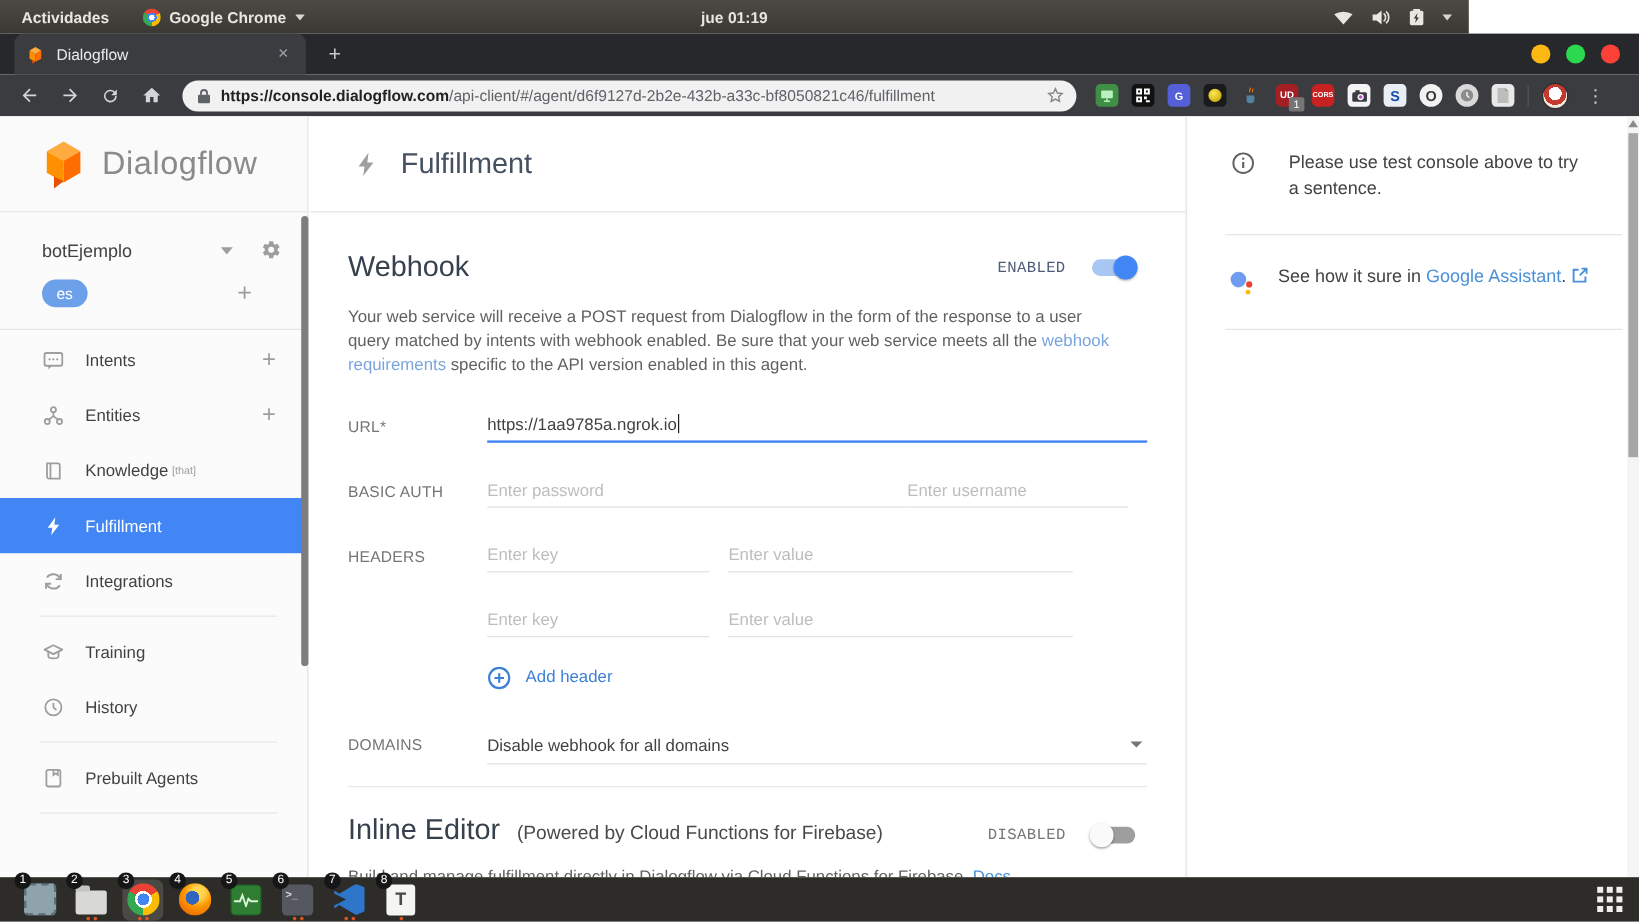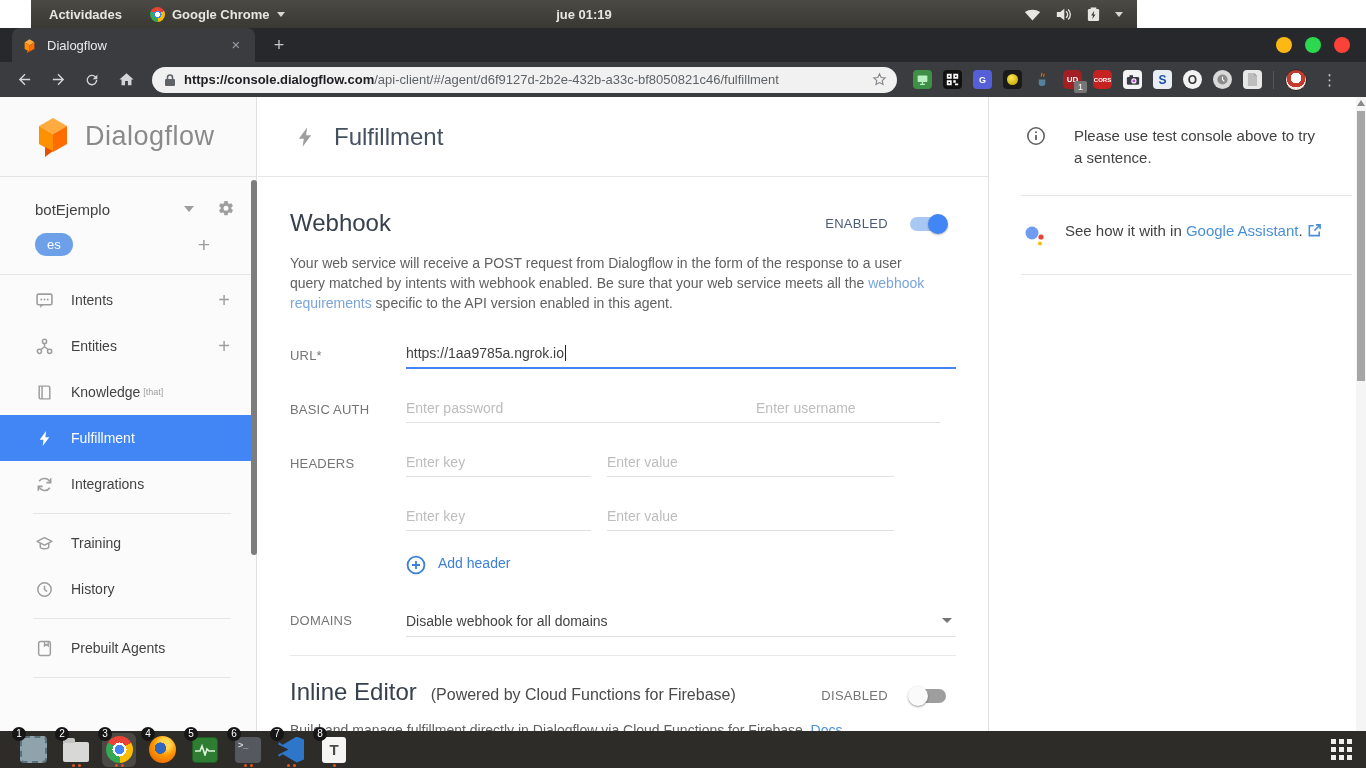--- a/index.html
+++ b/index.html
@@ -1,21 +1,21 @@
 <!DOCTYPE html>
 <html><head>
 <meta charset="utf-8">
 <style>
   * { margin:0; padding:0; box-sizing:border-box; }
   html,body { width:1366px; height:768px; overflow:hidden; font-family:"Liberation Sans", sans-serif; background:#fff; }
 
   
-  .topbar { position:absolute; left:0; top:0; width:1106px; height:28px;
+  .topbar { position:absolute; left:0; top:0; width:1224px; height:28px;
     background:linear-gradient(#4b4a45,#393833); color:#e8e6e0; display:flex; align-items:center;
-    font-size:13px; font-weight:bold;margin-left:31px; }
+    font-size:13px; font-weight:bold; }
   .tb-activities { padding:0 18px; height:100%; display:flex; align-items:center; cursor:default; }
   .tb-appmenu { display:flex; align-items:center; gap:7px; padding:0 10px; }
   .chrome-ball { width:15px; height:15px; border-radius:50%;
     background:radial-gradient(circle at 50% 50%, #fff 0 22%, #4285f4 22% 38%, transparent 38%),
       conic-gradient(from -60deg, #ea4335 0 120deg, #fbbc05 120deg 240deg, #34a853 240deg 360deg); }
   .caret-down { width:0; height:0; border-left:4px solid transparent; border-right:4px solid transparent; border-top:5px solid #d8d6d0; display:inline-block; }
   .tb-clock { position:absolute; left:0; right:0; text-align:center; pointer-events:none; }
   .tb-status { margin-left:auto; display:flex; align-items:center; gap:14px; padding-right:14px; z-index:2; }
   .tb-status svg { display:block; }
 
@@ -73,21 +73,21 @@
   .menu-sep.inset { margin-left:33px; margin-right:25px; }
   .side-scrollthumb { position:absolute; left:251px; top:83px; width:6px; height:375px; background:#7d7d7d; border-radius:3px; z-index:5; }
 
   
   .main { position:absolute; left:258px; top:0; width:730px; height:634px; background:#fff; }
   .main-header { height:80px; border-bottom:1px solid #e5e5e5; display:flex; align-items:center; padding-left:36px; gap:18px; }
   .main-title { font-size:24px; color:#455060; }
   .main-body { padding:0 32px; }
   .sec-head { display:flex; align-items:center; margin-top:32px; }
   .sec-title { font-size:24px; color:#37404d; }
-  .toggle-group { margin-left:auto; display:flex; align-items:flex-end; gap:22px; padding-right:10px; }
+  .toggle-group { margin-left:auto; display:flex; align-items:center; gap:22px; padding-right:10px;font-family:Liberation Mono, monospace; }
   .toggle-label { font-size:13px; color:#4d5b77; letter-spacing:0.3px; }
   .toggle-label.off { color:#757575; }
   .switch { width:36px; height:14px; border-radius:7px; position:relative; }
   .switch.on { background:#a9c7f3; }
   .switch.on::after { content:""; position:absolute; right:-2px; top:-3px; width:20px; height:20px; border-radius:50%; background:#4285f4; box-shadow:0 1px 2px rgba(0,0,0,.3); }
   .switch.off { background:#9e9e9e; }
   .switch.off::after { content:""; position:absolute; left:-2px; top:-3px; width:20px; height:20px; border-radius:50%; background:#fafafa; box-shadow:0 1px 2px rgba(0,0,0,.4); }
   .desc { margin-top:16px; font-size:14px; color:#616161; line-height:20px; max-width:645px; }
   a.ilink { color:#7aa4dd; text-decoration:none; }
   a.dlink { color:#4a90d9; text-decoration:none; }
@@ -470,21 +470,21 @@
         </svg>
       <span>Please use test console above to try a sentence.</span>
     </div>
     <div class="tp-sep"></div>
     <div class="assist-row">
       <svg width="24" height="24" viewBox="0 0 24 24" style="flex:none;margin-top:2px">
           <circle cx="9" cy="9" r="6.5" fill="#6f9bf0"></circle>
           <circle cx="18" cy="13" r="2.6" fill="#ea4335"></circle>
           <circle cx="17" cy="19.5" r="2" fill="#fbbc05"></circle>
         </svg>
-      <span><span>See how it with in </span><a class="dlink" href="#">Google Assistant</a><span>.</span> <svg width="15" height="15" viewBox="0 0 16 16" style="vertical-align:-2px">
+      <span><span>See how it sure in </span><a class="dlink" href="#">Google Assistant</a><span>.</span> <svg width="15" height="15" viewBox="0 0 16 16" style="vertical-align:-2px">
             <path d="M13 9v4.5H2.5V3H7" fill="none" stroke="#4a90d9" stroke-width="1.7"></path>
             <path d="M9.5 2H14v4.5M14 2 8 8" fill="none" stroke="#4a90d9" stroke-width="1.7"></path>
           </svg></span>
     </div>
     <div class="tp-sep"></div>
     <div class="win-scrollbar">
       <span class="win-scroll-up"></span>
       <span class="win-scrollthumb"></span>
     </div>
   </div>

